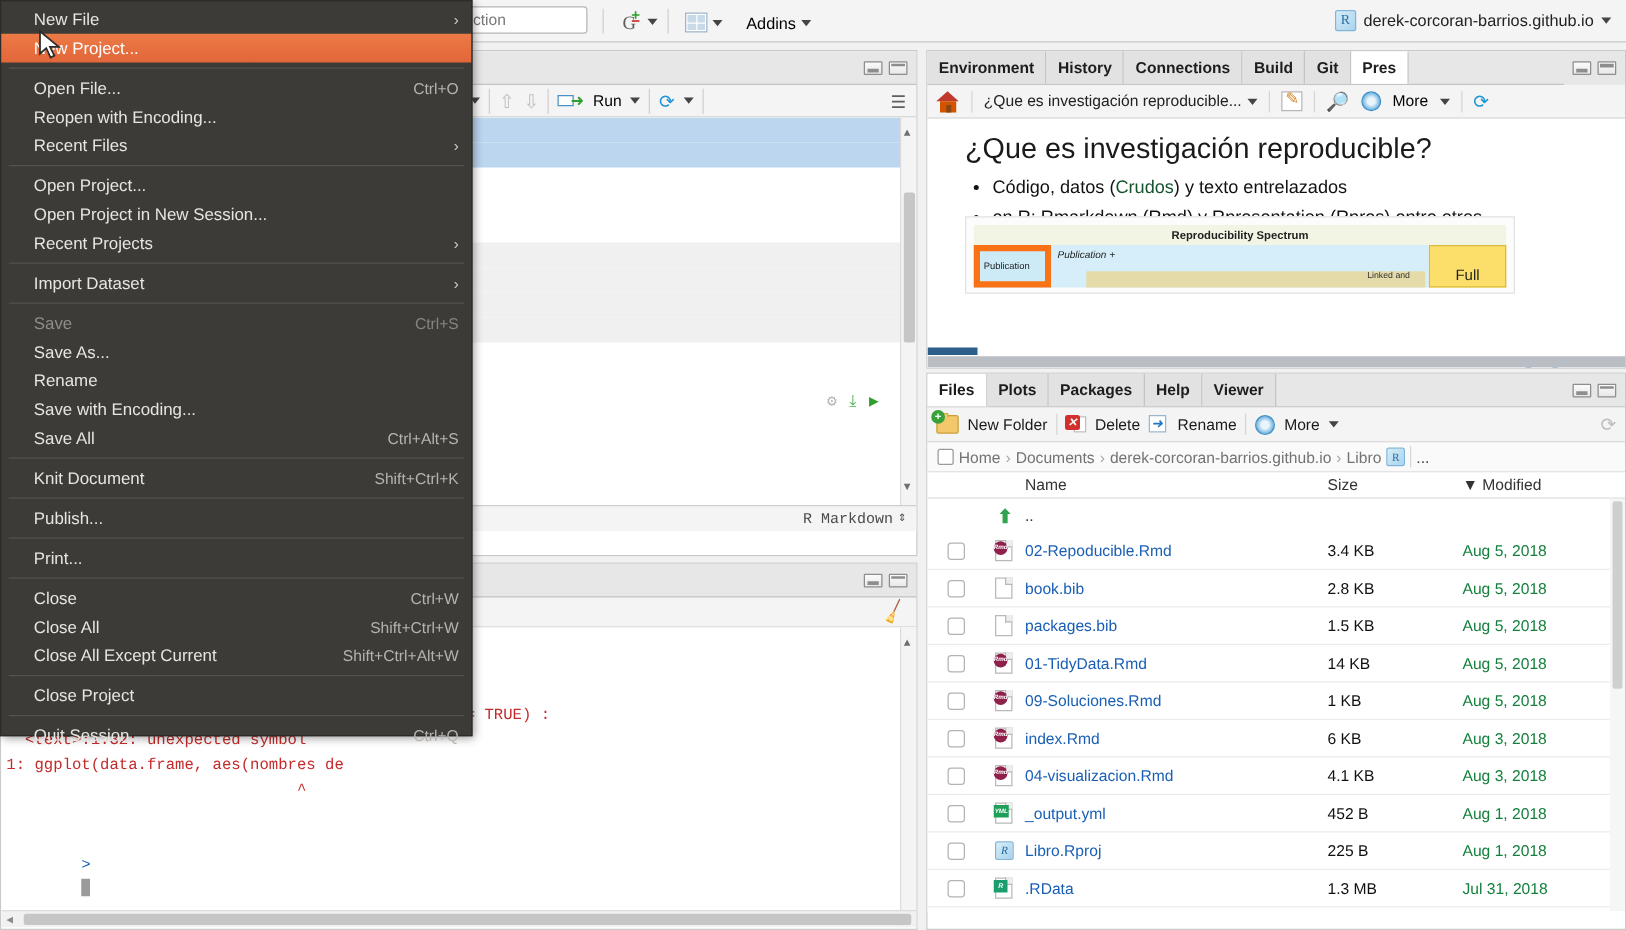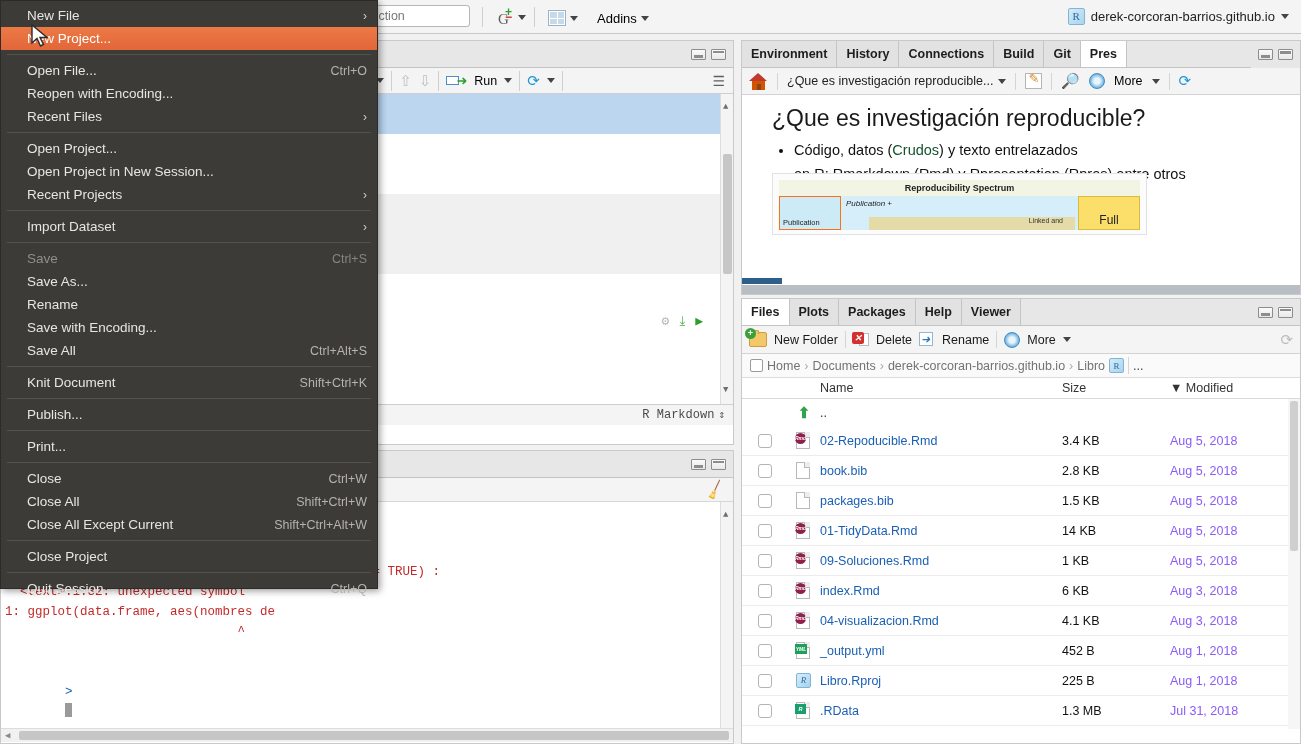--- a/index.html
+++ b/index.html
@@ -177,28 +177,28 @@
     border: 1.5px solid #3d8fc4; position: relative;}
   .refresh-ic { color: #2196d6; font-size: 15px; }
   .vsep { width: 1px; height: 17px; background: #d5d5d5; }
 
   .pres-body { background: #fff; position: relative; overflow: hidden; }
   .pres-title { font-size: 23px; color: #1a1a1a; padding: 10px 0 0 30px; font-family: "Liberation Sans", sans-serif;}
   .pres-ul { margin: 10px 0 0 52px; font-size: 14.5px; color: #111; }
   .pres-ul li { margin-bottom: 8px; list-style: disc; }
   .pres-ul a { color: #14532d; text-decoration: none; }
   .spectrum {
-    position: absolute; left: 30px; top: 78px; width: 375px; height: 62px;
+    position: absolute; left: 30px; top: 78px; width: 440px; height: 62px;
     background: #fcfcfc; border: 1px solid #e2e2e2; padding: 6px;
   }
   .spec-title { background: #f2f5e4; text-align: center; font-size: 9px; font-weight: bold;
     color: #222; padding: 3px 0; }
   .spec-row { display: flex; height: 34px; }
-  .spec-a { width: 62px; background: #cdeaf7; border: 1px solid #f97316; font-size: 7.5px;
-    color: #222; display: flex; align-items: flex-end; padding: 0 0 2px 3px;}
+  .spec-a { width: 62px; background: #cdeaf7; border: 5px solid #f97316; font-size: 7.5px;
+    color: #222; display: flex; align-items: flex-end; padding: 0 0 8px 3px;}
   .spec-b { flex: 1; background: #d6eefa; position: relative; font-size: 8px; color: #222; }
   .spec-b .it { font-style: italic; padding: 3px 0 0 5px; display: block;}
   .spec-inner { position: absolute; left: 28px; right: 3px; bottom: 0; height: 13px;
     background: #e4dba8; font-size: 7px; color: #333; text-align: right; padding-right: 12px;}
   .spec-c { width: 62px; background: #fcdf6a; border: 1px solid #d9bb3e; font-size: 12px;
     color: #222; display: flex; align-items: flex-end; justify-content: center; padding-bottom: 2px;}
   .spec-left-bar { position: absolute; left: 0; bottom: 10px; width: 40px; height: 6px; background: #2d5f8b;}
   .nav-left, .nav-right { position: absolute; width: 0; height: 0; }
   .nav-left { border-top: 19px solid transparent; border-bottom: 19px solid transparent;
     border-right: 28px solid #5b92bd; }
@@ -239,21 +239,21 @@
   .files-list { position: relative; overflow: hidden; background: #fff; }
   .frow {
     display: flex; align-items: center; height: 30px; border-bottom: 1px solid #ececec;
     font-size: 12.5px;
   }
   .frow .c-chk { width: 46px; display: flex; justify-content: center; }
   .fchk { width: 14px; height: 14px; border: 1px solid #b3b3b3; border-radius: 3px; background: #fff;}
   .frow .c-ic { width: 32px; display: flex; justify-content: center; }
   .frow .c-nm { flex: 1; color: #1a5fb4; }
   .frow .c-sz { width: 108px; color: #111; }
-  .frow .c-md { width: 130px; color: #8b5cf6; }
+  .frow .c-md { width: 130px; color: #15803d; }
   .ficon { width: 16px; height: 18px; position: relative; }
   .ficon .sheet { position: absolute; left: 0; top: 0; width: 14px; height: 17px; background: #fff;
     border: 1px solid #b9b9b9; }
   .ficon .sheet:after { content:""; position:absolute; right:-1px; top:-1px; width:5px; height:5px;
     background:#ededed; border-left:1px solid #b9b9b9; border-bottom:1px solid #b9b9b9;}
   .ficon .badge { position: absolute; left: -1px; top: 1px; width: 11px; height: 11px; border-radius: 50%;
     background: #8f1f4b; color: #fff; font-size: 5px; text-align: center; line-height: 11px; font-weight: bold;}
   .ficon .badge-sq { position: absolute; left: -1px; top: 2px; width: 11px; height: 10px;
     background: #1a9e6e; color: #fff; font-size: 5.5px; text-align: center; line-height: 10px; font-weight: bold;}
   .ficon .badge-yml { position: absolute; left: -1px; top: 2px; width: 12px; height: 10px;

